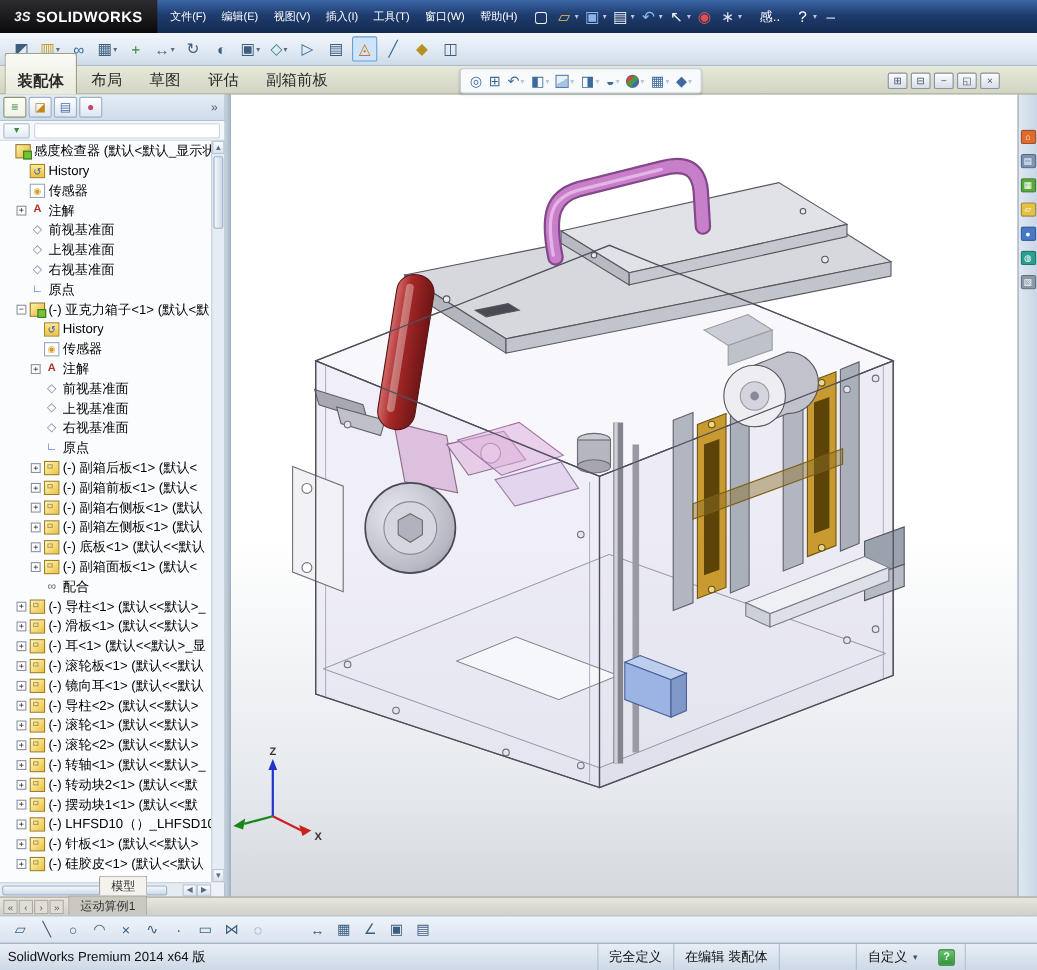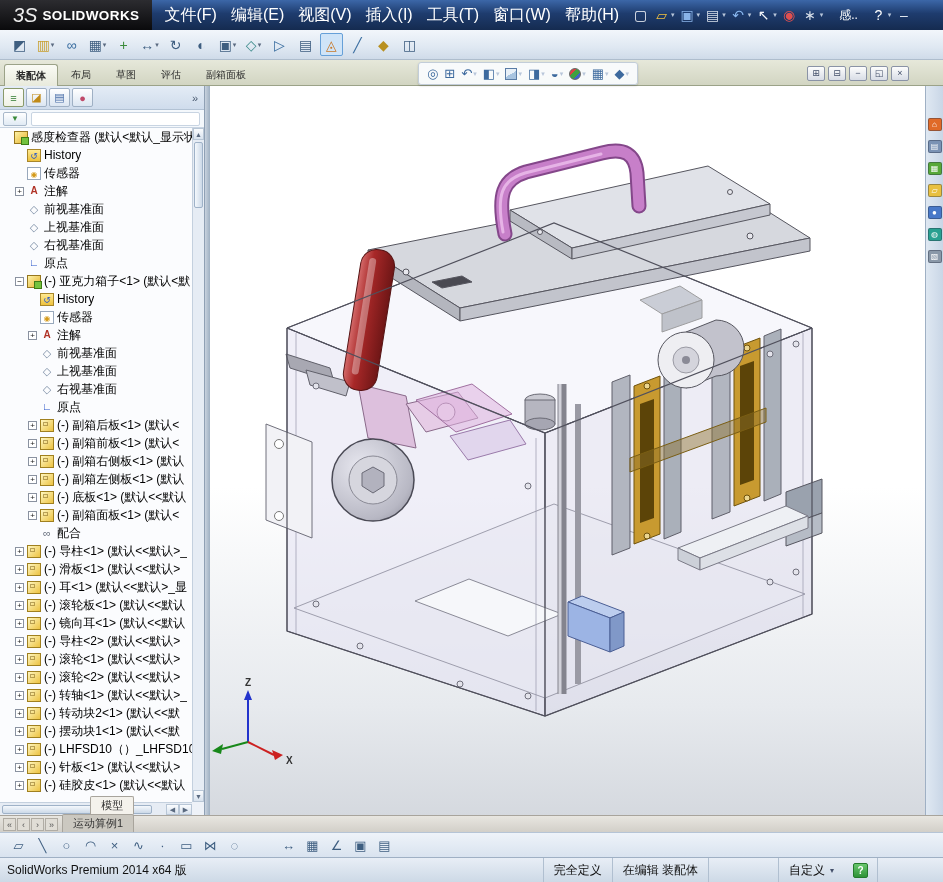--- a/index.html
+++ b/index.html
@@ -9,24 +9,24 @@
     font-family:"Liberation Sans","DejaVu Sans",sans-serif;
     background:#d4d0c8; font-size:12px;
   }
 
   
   .titlebar { position:absolute; left:0; top:0; right:0; height:30px;
     background:linear-gradient(#3c67a8,#1e3c6e 45%,#152b50);
     display:flex; align-items:center; color:#fff; }
   .logo { display:flex; align-items:center; gap:5px; padding:0 13px; height:100%;
     background:linear-gradient(#2c2c30,#0a0a0c); }
-  .logo .mark { font-weight:normal; font-style:italic; font-size:20px; color:#eee; }
+  .logo .mark { font-weight:bold; font-style:italic; font-size:12px; color:#eee; }
   .logo .name { font-weight:bold; font-size:13.5px; letter-spacing:.4px; }
   #menus { display:flex; margin-left:5px; }
-  .menu { padding:3px 7px; font-size:16px; color:#fff; }
+  .menu { padding:3px 7px; font-size:10px; color:#fff; }
   #qicons { display:flex; align-items:center; margin-left:4px; }
   .qicon { display:flex; align-items:center; padding:1px 2px; }
   .qicon .g { width:17px; height:18px; line-height:18px; text-align:center; font-size:14px; }
   .arr { font-size:7px; color:#b8c6da; margin-left:1px; }
   .doc-title { margin:0 10px 0 14px; font-size:12px; color:#fff; }
 
   
   .toolbar2 { position:absolute; top:30px; left:0; right:0; height:30px;
     background:linear-gradient(#f2f6fb,#dfe8f2 60%,#cfdbe9);
     border-bottom:1px solid #aebdcd; display:flex; align-items:center; padding-left:8px; }
@@ -34,21 +34,21 @@
     margin-right:3px; border:1px solid transparent; border-radius:2px; padding:0 1px; }
   .aicon .g { font-size:14px; }
   .aicon .arr { color:#5a6a80; }
   .aicon.selected { background:#cfe4f8; border-color:#66a0d8; }
 
   
   .tabrow { position:absolute; top:60px; left:0; right:0; height:26px;
     background:linear-gradient(#e6e8da,#d2d5c2); border-bottom:1px solid #9ba288;
     display:flex; align-items:flex-end; }
   #ctabs { display:flex; margin-left:4px; align-items:flex-end; }
-  .ctab { padding:4px 11px 3px; font-size:10px; color:#2a2a2a;
+  .ctab { padding:16px 11px 3px; font-size:14px; color:#2a2a2a;
     border:1px solid transparent; border-bottom:none; margin-right:1px; }
   .ctab.active { background:linear-gradient(#fafbf5,#e8eadc); border-color:#9ba288;
     border-radius:3px 3px 0 0; font-weight:bold; margin-bottom:-1px; }
   #winctrls { position:absolute; right:34px; bottom:4px; display:flex; }
   .wctrl { width:18px; height:15px; border:1px solid #8a93a6; border-radius:2px;
     background:linear-gradient(#fdfdfd,#d8dde6); margin-left:3px; color:#44506a;
     font-size:9px; line-height:13px; text-align:center; }
 
   
   #headsup { position:absolute; left:418px; top:62px; height:23px; z-index:9;
@@ -284,21 +284,21 @@
       <span class="g" style="color: rgb(62, 94, 128);">◫</span>
     </span>
   </div>
 
 <div class="tabrow">
   <div id="ctabs">
       <span class="ctab active">装配体</span>
       <span class="ctab">布局</span>
       <span class="ctab">草图</span>
       <span class="ctab">评估</span>
-      <span class="ctab">副箱面板</span>
+      <span class="ctab">副箱前板</span>
     </div>
   <div id="winctrls">
       <span class="wctrl">⊞</span>
       <span class="wctrl">⊟</span>
       <span class="wctrl">−</span>
       <span class="wctrl">◱</span>
       <span class="wctrl">×</span>
     </div>
 </div>
 

